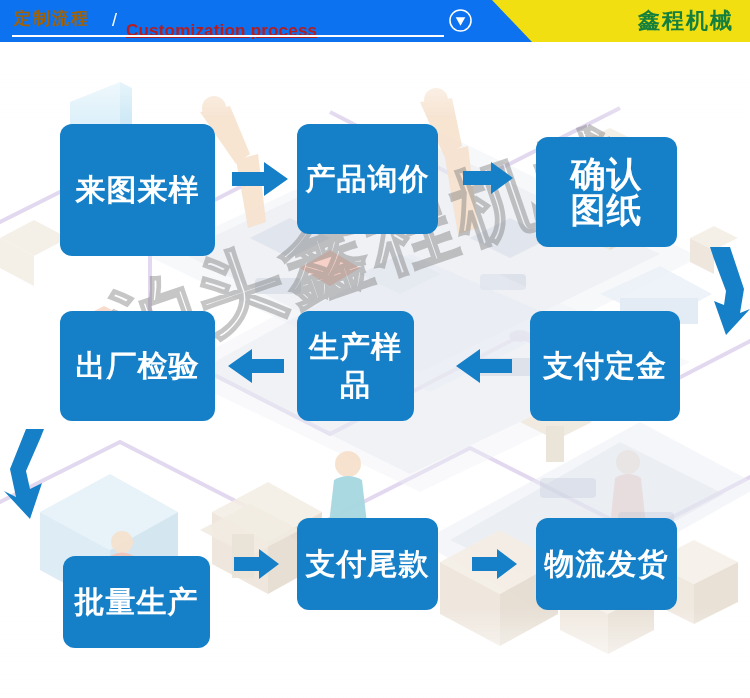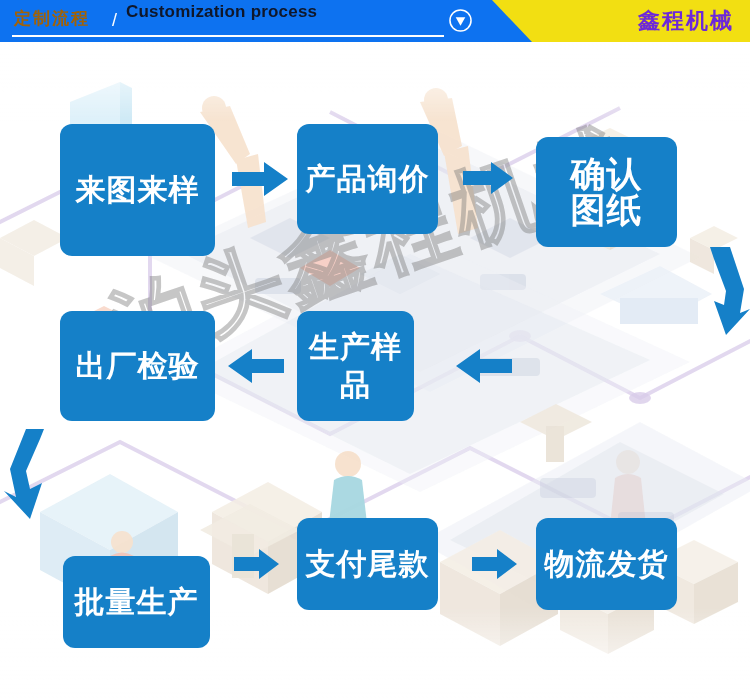--- a/index.html
+++ b/index.html
@@ -48,47 +48,48 @@
   }
   #header-title-sep {
     position: absolute;
     left: 112px; top: 8px;
     font-size: 18px;
     color: #ffffff;
     line-height: 24px;
   }
   #header-title-en {
     position: absolute;
-    left: 126px; top: 1px;
+    left: 126px; top: 20px;
     font-size: 17px;
     font-weight: bold;
-    color: #0f172a;
+    color: #b91c1c;
     letter-spacing: 0.2px;
     line-height: 22px;
     white-space: nowrap;
+    text-decoration: underline;
   }
   #header-underline {
     position: absolute;
     left: 12px; top: 35px;
     width: 432px;
     height: 2px;
     background: #ffffff;
   }
   #header-chevron-circle {
     position: absolute;
     left: 449px; top: 9px;
     width: 23px;
     height: 23px;
   }
   #brand {
     position: absolute;
     right: 16px; top: 6px;
     font-size: 22px;
     font-weight: bold;
-    color: #6d28d9;
+    color: #15803d;
     letter-spacing: 2px;
     line-height: 30px;
     white-space: nowrap;
   }
 
   
   #bg-illustration {
     position: absolute;
     left: 0; top: 42px;
     width: 750px;
@@ -347,20 +348,23 @@
   </svg>
 
   <div class="flow-box" style="left:297px; top:311px; width:117px; height:110px;">
     <span>生产样品</span>
   </div>
 
   <svg class="arrow" style="left:456px; top:349px;" width="56" height="34" viewBox="0 0 56 34">
     <polygon points="56,10 24,10 24,0 0,17 24,34 24,24 56,24" fill="#1580C8"></polygon>
   </svg>
 
+  <div class="flow-box" style="left:530px; top:311px; width:150px; height:110px;">
+    <span>支付定金</span>
+  </div>
 
   <svg class="arrow" style="left:0px; top:425px;" width="64" height="98" viewBox="0 0 64 98">
     <path d="M44 4 L26 4 L10 44 L16 72 L4 66 L30 94 L42 58 L30 64 L26 46 L40 14 Z" fill="#1580C8"></path>
   </svg>
 
   <div class="flow-box" style="left:63px; top:518px; width:147px; height:92px;margin-top:38px;">
     <span>批量生产</span>
   </div>
 
   <svg class="arrow" style="left:234px; top:549px;" width="45" height="30" viewBox="0 0 45 30">

